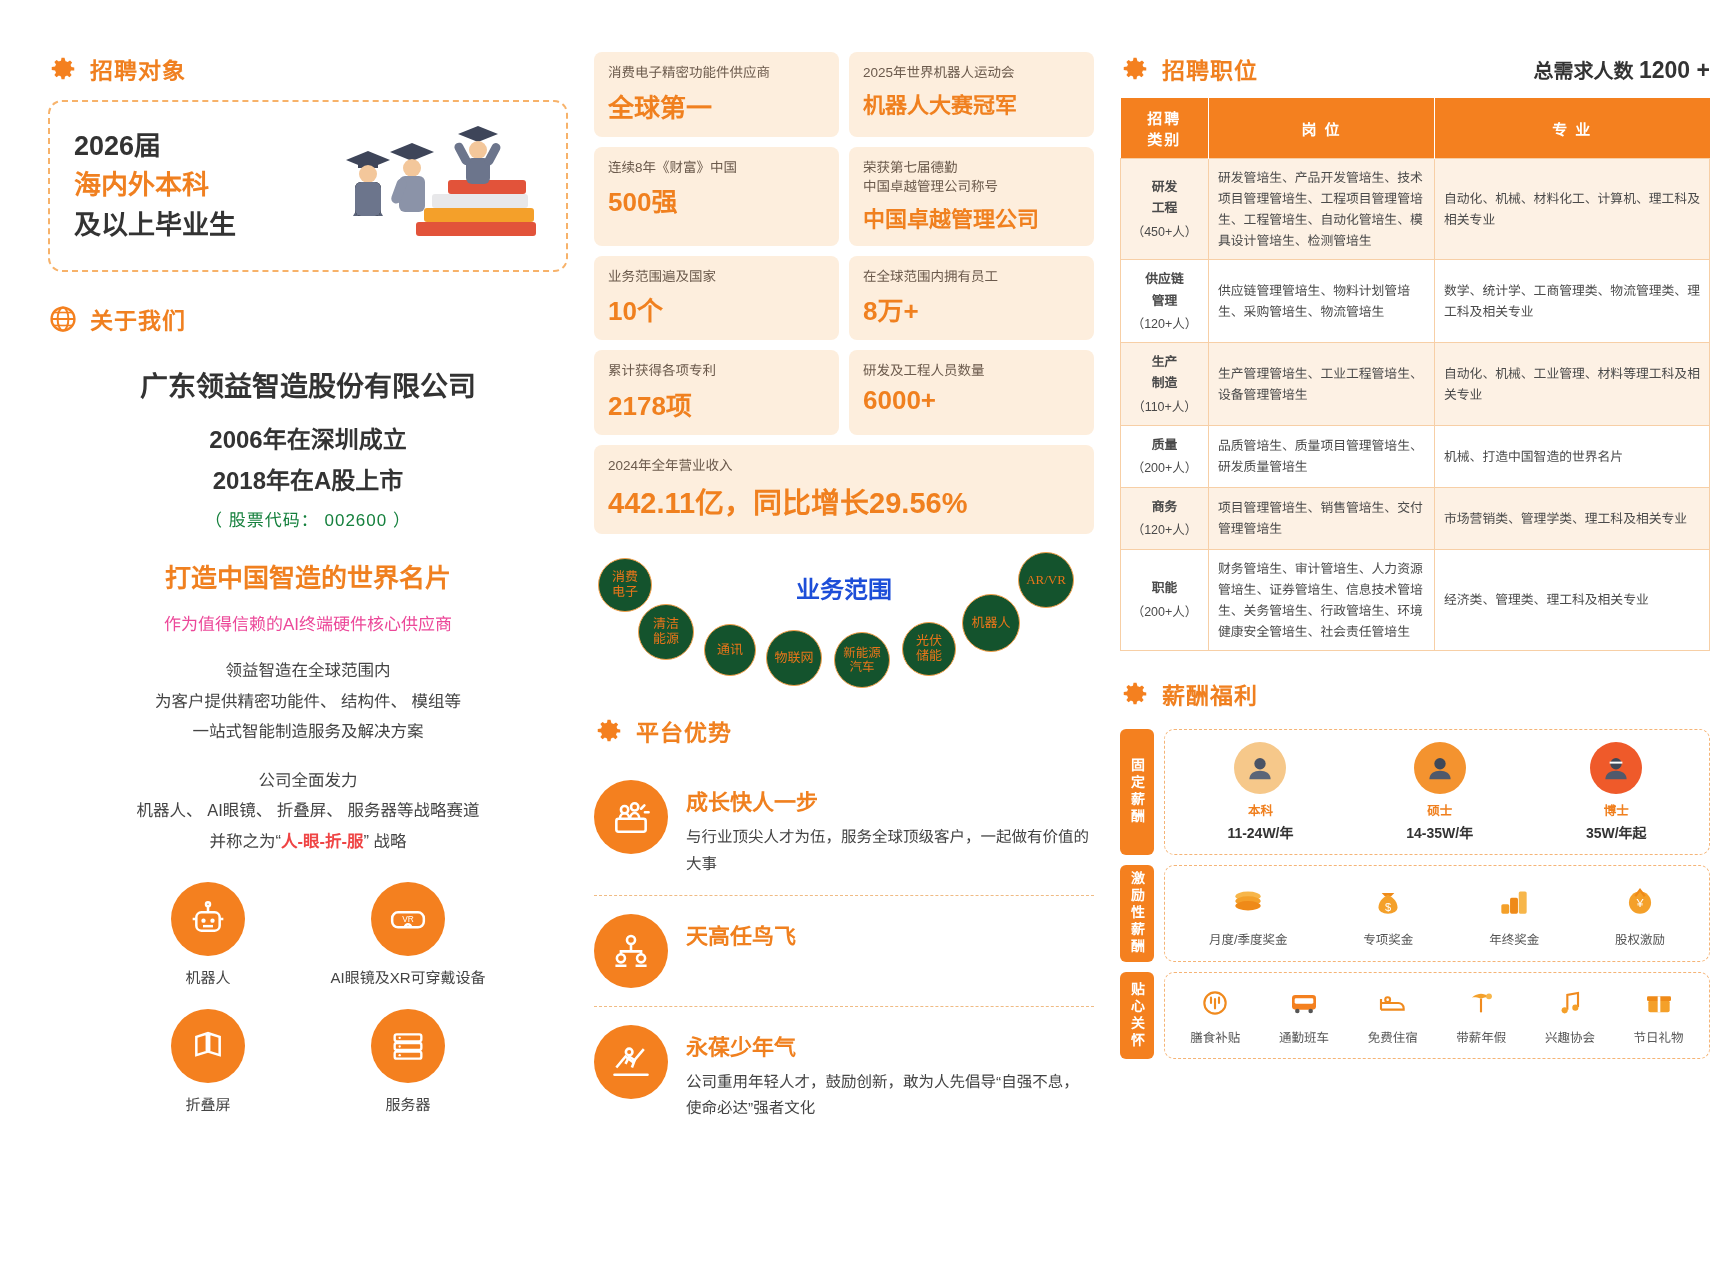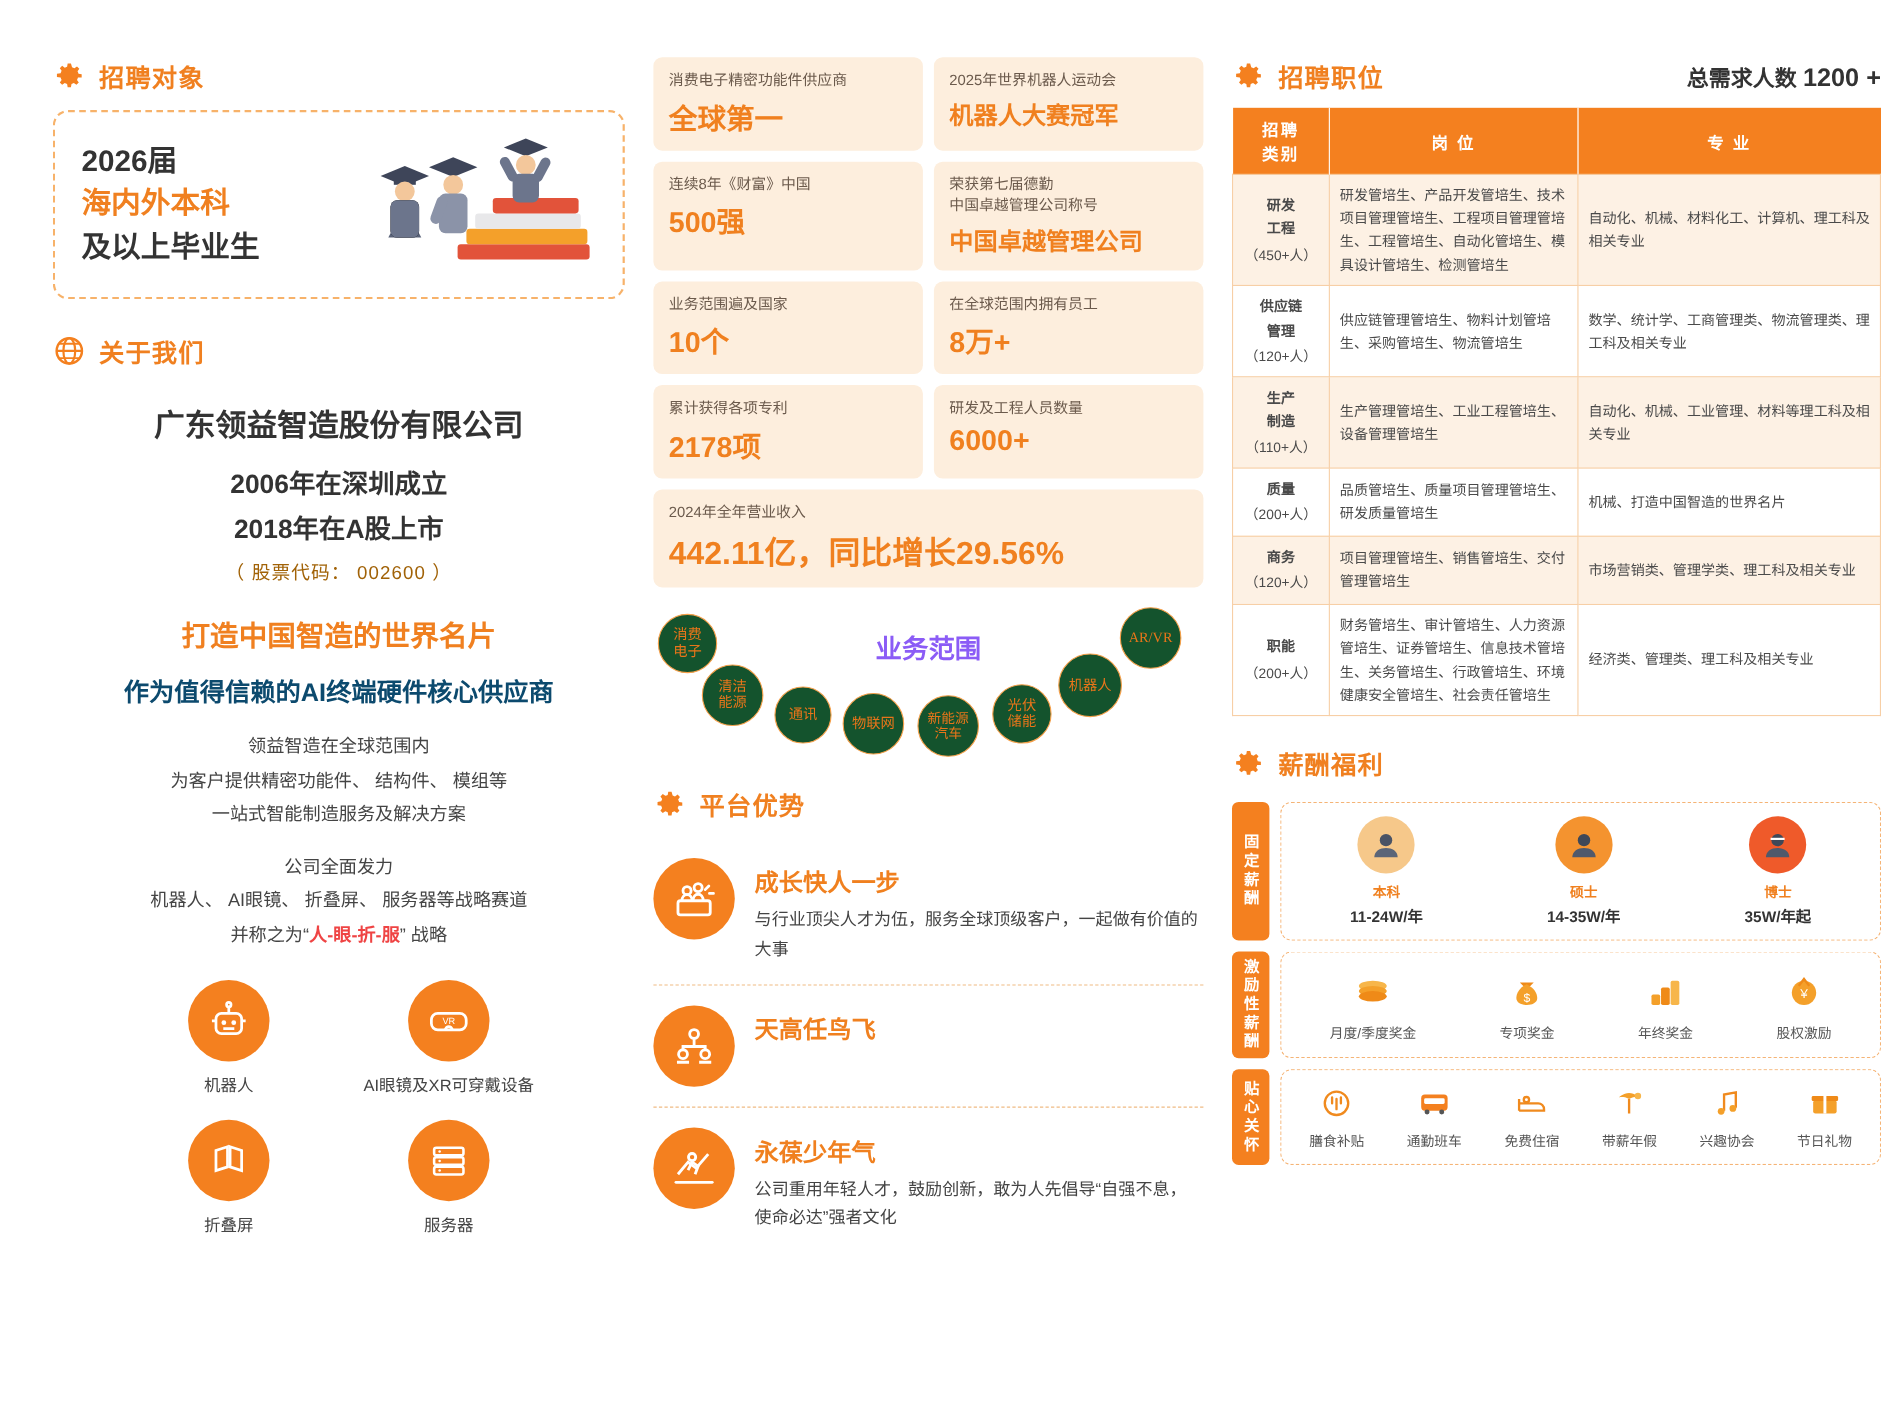--- a/index.html
+++ b/index.html
@@ -44,23 +44,23 @@
     position: relative;
     overflow: hidden;
   }
   .grad-text { font-size: 27px; line-height: 1.45; font-weight: bold; color: #333; }
   .grad-text .o { color: #f08020; }
   .grad-art { position: absolute; right: 18px; bottom: 8px; width: 250px; height: 150px; }
   .about { text-align: center; padding-top: 6px; }
   .about .l1 { font-size: 28px; font-weight: bold; color: #333; margin: 8px 0 16px; }
   .about .l2 { font-size: 24px; font-weight: bold; color: #333; margin: 6px 0; }
   .about .l3 { font-size: 24px; font-weight: bold; color: #333; margin: 6px 0; }
-  .about .code { font-size: 17px; color: #a16207; margin: 10px 0 26px; letter-spacing: 1px; }
+  .about .code { font-size: 17px; color: #15803d; margin: 10px 0 26px; letter-spacing: 1px; }
   .about .slogan { font-size: 26px; font-weight: bold; color: #f08020; margin-bottom: 16px; }
-  .about .sub { font-size: 23px; color: #0c4a6e; font-weight: bold; margin-bottom: 20px; }
+  .about .sub { font-size: 17px; color: #ec4899; font-weight: normal; margin-bottom: 20px; }
   .about .para { font-size: 16.5px; color: #444; line-height: 1.85; }
   .about .para.small { margin-top: 18px; }
   .about .hl { color: #ef4444; font-weight: bold; }
   .icon-grid {
     margin-top: 26px;
     display: grid; grid-template-columns: 1fr 1fr;
     row-gap: 22px; justify-items: center;
     padding: 0 60px;
   }
   .icon-cell { text-align: center; }
@@ -80,21 +80,21 @@
   .stat .lbl { font-size: 13.5px; color: #6b5a4c; line-height: 1.45; margin-bottom: 4px; }
   .stat .val { font-size: 26px; font-weight: bold; color: #f0801f; }
   .stat.wide { grid-column: 1 / -1; }
   .stat.wide .val { font-size: 29px; }
   .stat .val.sm { font-size: 22px; }
   .biz {
     position: relative; height: 140px; margin-top: 18px;
   }
   .biz-title {
     position: absolute; left: 50%; transform: translateX(-50%); top: 18px;
-    font-size: 24px; font-weight: bold; color: #8b5cf6;
+    font-size: 24px; font-weight: bold; color: #1d4ed8;
   }
   .bub {
     position: absolute;
     border-radius: 50%;
     border: 1.6px solid #f5a04a;
     color: #e8751a;
     display: flex; align-items: center; justify-content: center;
     text-align: center; line-height: 1.15;
     background: #14532d;
     font-family: Liberation Serif, serif;

